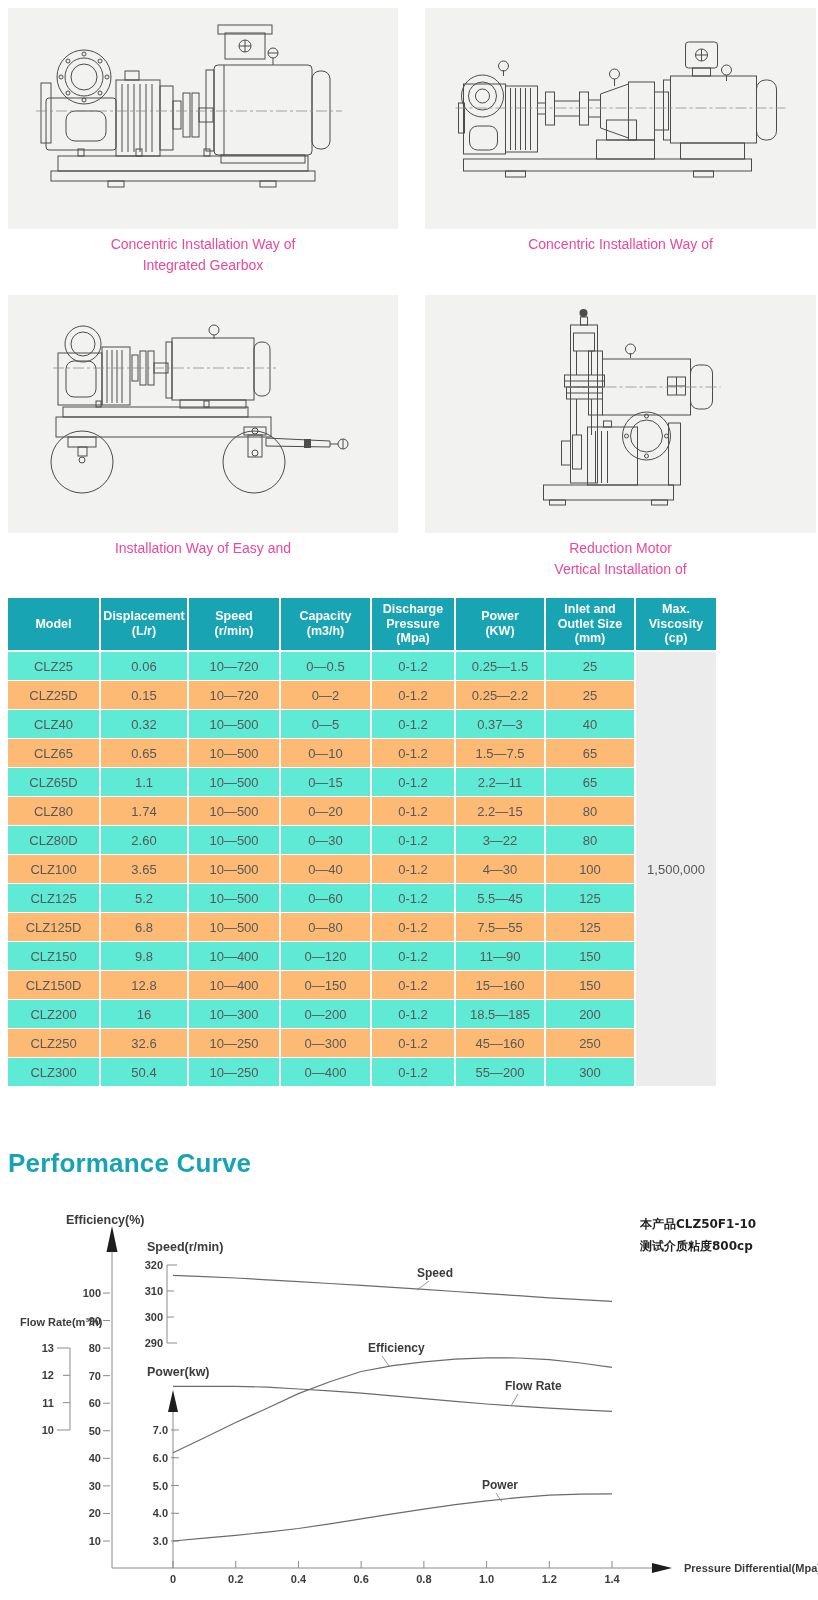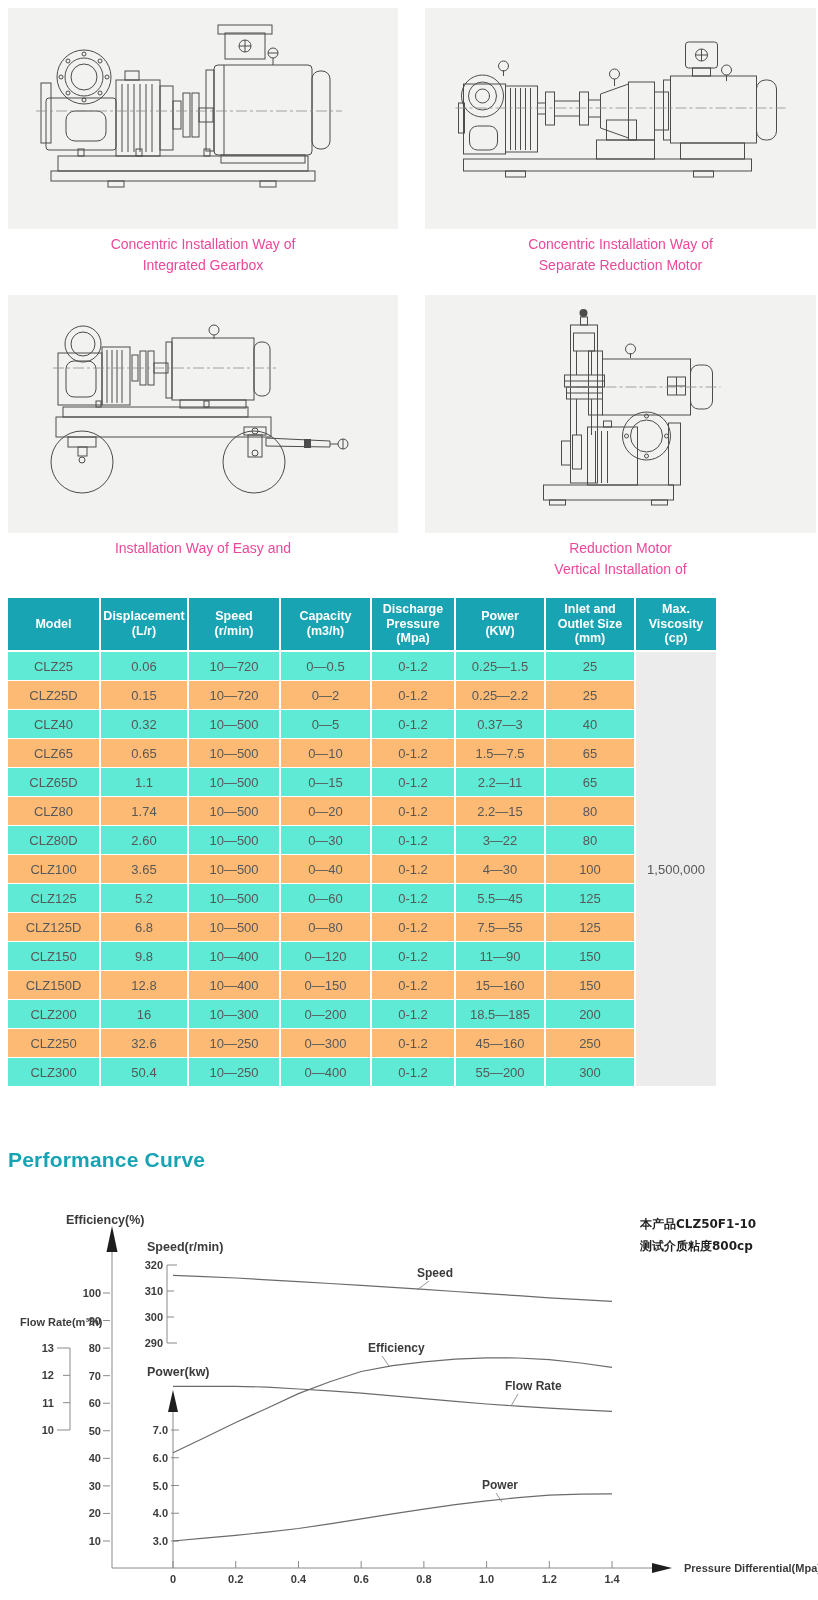--- a/index.html
+++ b/index.html
@@ -11,21 +11,21 @@
   
   table.spec{border-collapse:collapse;table-layout:fixed;width:709px;}
   table.spec th{background:#18a4b2;color:#ffffff;font-size:12.5px;font-weight:bold;
       text-align:center;vertical-align:middle;height:48px;padding:2px 0;
       border-right:2px solid #fff;border-bottom:2px solid #fff;line-height:1.18;}
   table.spec td{font-size:13px;color:#585858;text-align:center;height:28px;padding:0;
       border-right:2px solid #fff;border-top:1.5px solid #fff;}
   table.spec tr.odd td{background:#5eead4;}
   table.spec tr.even td{background:#fdba74;}
   table.spec td.visc{background:#ececec !important;}
-  .section-title{color:#17a3b4;font-size:21px;font-weight:bold;letter-spacing:.2px;}
+  .section-title{color:#17a3b4;font-size:26px;font-weight:bold;letter-spacing:.2px;}
   
   .art{stroke:#4c4c4c;stroke-width:1;fill:none;}
   .artfill{fill:#4c4c4c;stroke:none;}
   .cline{stroke:#8d8d8d;stroke-width:.8;stroke-dasharray:11 3 3 3;fill:none;}
   
   .axisline{stroke:#8a8a8a;stroke-width:1;fill:none;}
   .curve{stroke:#6b6b6b;stroke-width:1.2;fill:none;}
   .leader{stroke:#7a7a7a;stroke-width:.8;fill:none;}
   .axistitle{font:bold 12.5px "Liberation Sans",sans-serif;fill:#3b3b3b;}
   .axistitle.small{font-size:11px;}
@@ -153,21 +153,20 @@
     <line class="cline" x1="30" y1="100" x2="360" y2="100"></line>
   </svg>
 </div>
 
 <div class="abs caption" style="left:8px;top:234px;width:390px;">
   <div>Concentric Installation Way of</div>
   <div>Integrated Gearbox</div>
 </div>
 <div class="abs caption" style="left:425px;top:234px;width:391px;">
   <div>Concentric Installation Way of</div>
-  <div>Separate Reduction Motor</div>
 </div>
 
 <div class="abs panel" style="left:8px;top:295px;width:390px;height:238px;">
   <svg width="390" height="238" viewBox="0 0 390 238">
     <g class="art">
 
       <circle cx="74" cy="167" r="31"></circle>
         <circle cx="246" cy="167" r="31"></circle>
 
       <rect x="48" y="122" width="215" height="20"></rect>

